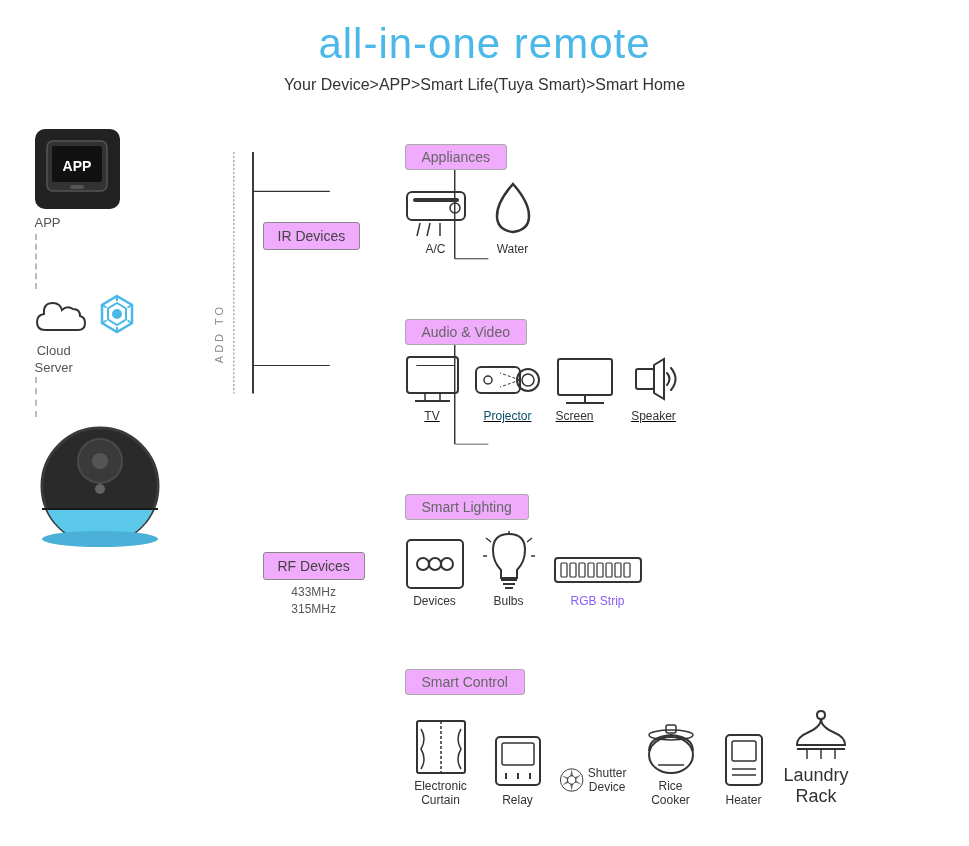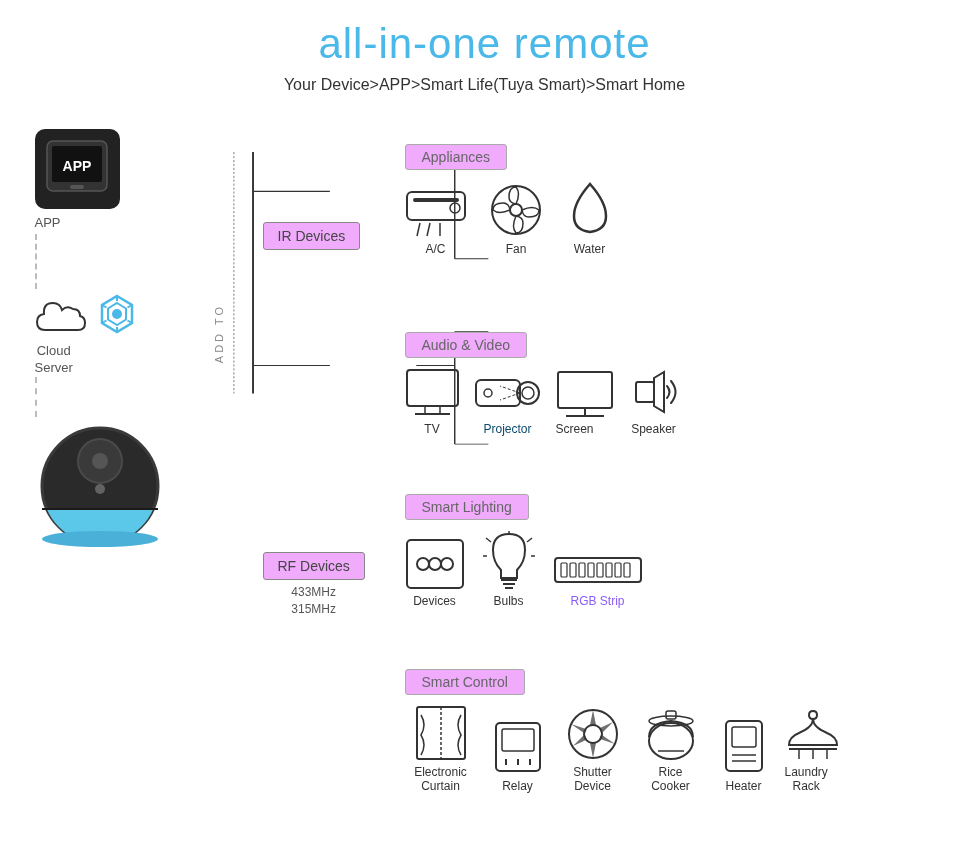--- a/index.html
+++ b/index.html
@@ -172,43 +172,31 @@
             <rect x="2" y="4" width="58" height="28" rx="5" fill="none" stroke="#333" stroke-width="2"></rect>
             <rect x="8" y="10" width="46" height="4" rx="2" fill="#333"></rect>
             <circle cx="50" cy="20" r="5" fill="none" stroke="#333" stroke-width="1.5"></circle>
             <line x1="15" y1="35" x2="12" y2="48" stroke="#333" stroke-width="1.5"></line>
             <line x1="25" y1="35" x2="22" y2="48" stroke="#333" stroke-width="1.5"></line>
             <line x1="35" y1="35" x2="35" y2="48" stroke="#333" stroke-width="1.5"></line>
           </svg>
           <span>A/C</span>
         </div>
 
-        <div style="display:flex; flex-direction:column; align-items:center; gap:4px; font-size:12px; color:#333;">
-          <svg width="55" height="55" viewBox="0 0 55 55">
-            <circle cx="27" cy="27" r="24" fill="none" stroke="#333" stroke-width="2"></circle>
-            <circle cx="27" cy="27" r="6" fill="none" stroke="#333" stroke-width="2"></circle>
-
-            <path d="M27,21 Q32,10 27,4 Q20,4 20,14 Q20,20 27,21Z" fill="none" stroke="#333" stroke-width="1.5"></path>
-            <path d="M33,27 Q44,22 50,27 Q50,34 40,34 Q34,34 33,27Z" fill="none" stroke="#333" stroke-width="1.5"></path>
-            <path d="M27,33 Q22,44 27,50 Q34,50 34,40 Q34,34 27,33Z" fill="none" stroke="#333" stroke-width="1.5"></path>
-            <path d="M21,27 Q10,32 4,27 Q4,20 14,20 Q20,20 21,27Z" fill="none" stroke="#333" stroke-width="1.5"></path>
-          </svg>
-          <span>Fan</span>
-        </div>
 
         <div style="display:flex; flex-direction:column; align-items:center; gap:4px; font-size:12px; color:#333;">
           <svg width="48" height="58" viewBox="0 0 48 58">
             <path d="M24,4 Q40,22 40,36 Q40,50 24,52 Q8,50 8,36 Q8,22 24,4Z" fill="none" stroke="#333" stroke-width="2.5"></path>
           </svg>
           <span>Water</span>
         </div>
       </div>
     </div>
 
-    <div style="position:absolute; top:208px; left:200px; z-index:2;">
+    <div style="position:absolute; top:195px; left:200px; z-index:2;text-decoration:underline;">
       <div class="category-box" style="font-size:14px; color:#666; border:1.5px solid #aaa; padding:4px 16px; border-radius:3px;">Audio &amp; Video</div>
       <div style="display:flex; gap:14px; margin-top:10px; align-items:flex-end;">
 
         <div style="display:flex; flex-direction:column; align-items:center; gap:4px; font-size:12px; color:#333;">
           <svg width="55" height="50" viewBox="0 0 55 50">
             <rect x="2" y="2" width="51" height="36" rx="3" fill="none" stroke="#333" stroke-width="2"></rect>
             <rect x="20" y="38" width="15" height="8" fill="none" stroke="#333" stroke-width="1.5"></rect>
             <line x1="10" y1="46" x2="45" y2="46" stroke="#333" stroke-width="2"></line>
           </svg>
           <span>TV</span>
@@ -313,21 +301,21 @@
           <svg width="52" height="56" viewBox="0 0 52 56">
             <rect x="4" y="4" width="44" height="48" rx="4" fill="none" stroke="#333" stroke-width="2"></rect>
             <rect x="10" y="10" width="32" height="22" rx="2" fill="none" stroke="#333" stroke-width="1.5"></rect>
             <line x1="14" y1="40" x2="14" y2="46" stroke="#333" stroke-width="2"></line>
             <line x1="26" y1="40" x2="26" y2="46" stroke="#333" stroke-width="2"></line>
             <line x1="38" y1="40" x2="38" y2="46" stroke="#333" stroke-width="2"></line>
           </svg>
           <span>Relay</span>
         </div>
 
-        <div style="display:flex; flex-direction:column; align-items:center; gap:4px; font-size:12px; color:#333; width:68px; text-align:center;">
+        <div style="display:flex; align-items:center; gap:4px; font-size:12px; color:#333; width:68px; text-align:center;">
           <svg width="54" height="54" viewBox="0 0 54 54">
             <circle cx="27" cy="27" r="24" fill="none" stroke="#333" stroke-width="2"></circle>
             <circle cx="27" cy="27" r="9" fill="none" stroke="#333" stroke-width="2"></circle>
 
             <path d="M27,3 L30,18 Q27,20 24,18Z" fill="#333" opacity="0.7"></path>
             <path d="M47,15 L36,26 Q33,24 34,21Z" fill="#333" opacity="0.7"></path>
             <path d="M49,37 L34,32 Q33,29 36,28Z" fill="#333" opacity="0.7"></path>
             <path d="M27,51 L24,36 Q27,34 30,36Z" fill="#333" opacity="0.7"></path>
             <path d="M7,39 L18,28 Q21,30 20,33Z" fill="#333" opacity="0.7"></path>
             <path d="M5,17 L20,22 Q21,25 18,26Z" fill="#333" opacity="0.7"></path>
@@ -349,21 +337,21 @@
         <div style="display:flex; flex-direction:column; align-items:center; gap:4px; font-size:12px; color:#333; width:58px; text-align:center;">
           <svg width="48" height="58" viewBox="0 0 48 58">
             <rect x="6" y="4" width="36" height="50" rx="4" fill="none" stroke="#333" stroke-width="2"></rect>
             <rect x="12" y="10" width="24" height="20" rx="2" fill="none" stroke="#333" stroke-width="1.5"></rect>
             <line x1="12" y1="38" x2="36" y2="38" stroke="#333" stroke-width="1.5"></line>
             <line x1="12" y1="44" x2="36" y2="44" stroke="#333" stroke-width="1.5"></line>
           </svg>
           <span>Heater</span>
         </div>
 
-        <div style="display:flex; flex-direction:column; align-items:flex-start; gap:4px; font-size:12px; color:#333; width:64px; text-align:center;">
+        <div style="display:flex; flex-direction:column; align-items:flex-end; gap:4px; font-size:18px; color:#333; width:64px; text-align:center;">
           <svg width="56" height="56" viewBox="0 0 56 56">
 
             <path d="M28,6 Q32,6 32,10 Q32,14 28,14 Q24,14 24,10 Q24,6 28,6Z" fill="none" stroke="#333" stroke-width="2"></path>
             <path d="M28,14 Q28,22 14,28 Q4,32 4,40 L52,40 Q52,32 42,28 Q28,22 28,14" fill="none" stroke="#333" stroke-width="2"></path>
 
             <line x1="4" y1="44" x2="52" y2="44" stroke="#333" stroke-width="2"></line>
             <line x1="14" y1="44" x2="14" y2="54" stroke="#333" stroke-width="1.5"></line>
             <line x1="28" y1="44" x2="28" y2="54" stroke="#333" stroke-width="1.5"></line>
             <line x1="42" y1="44" x2="42" y2="54" stroke="#333" stroke-width="1.5"></line>
           </svg>

